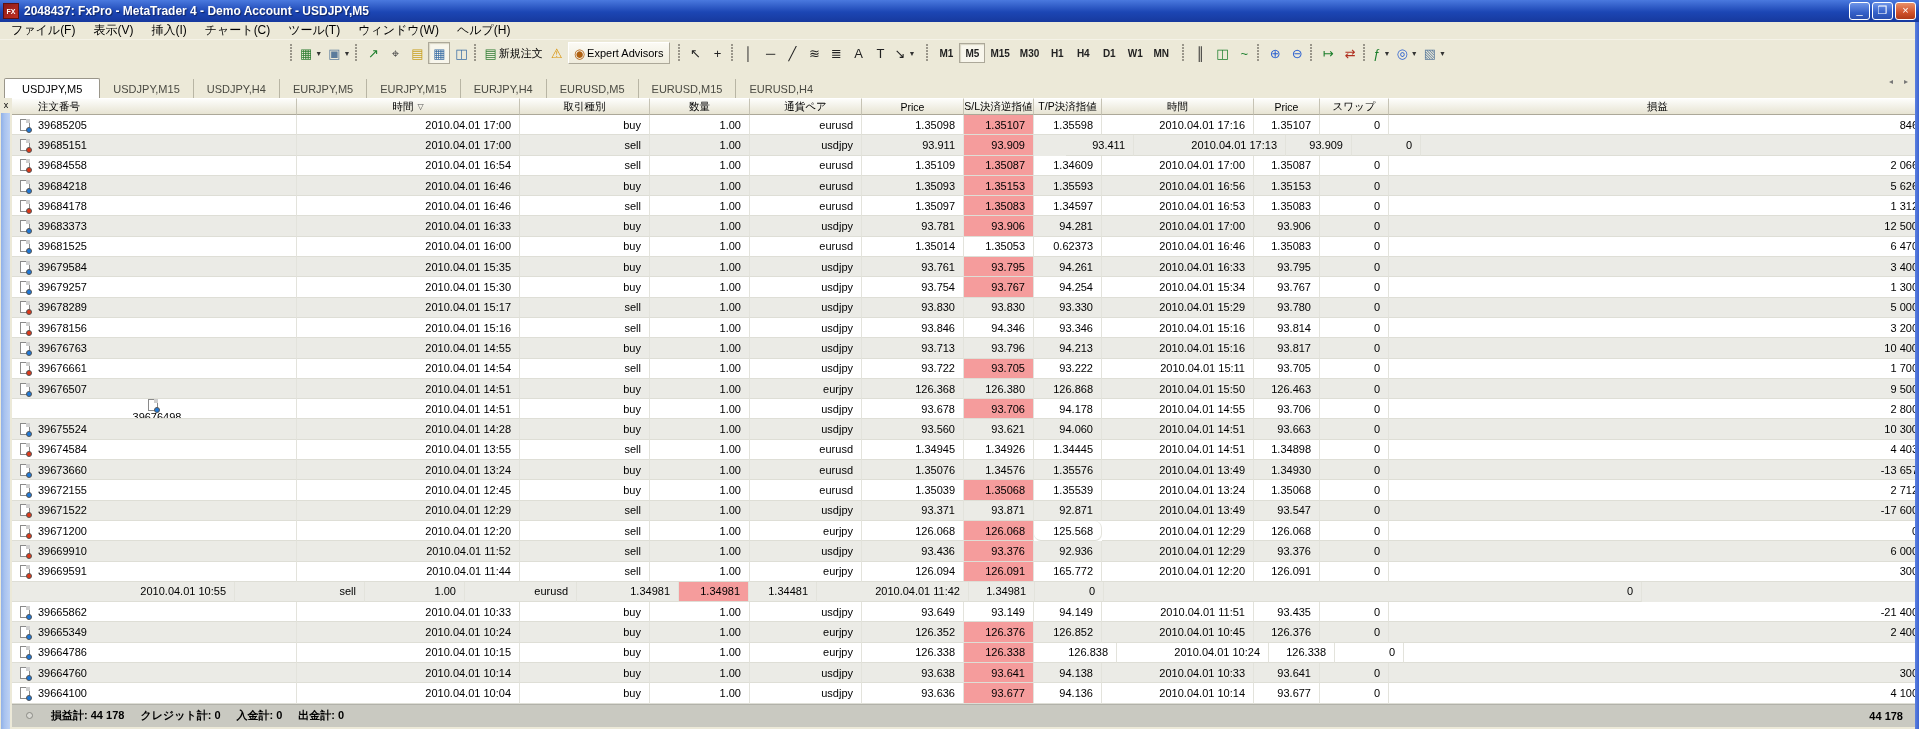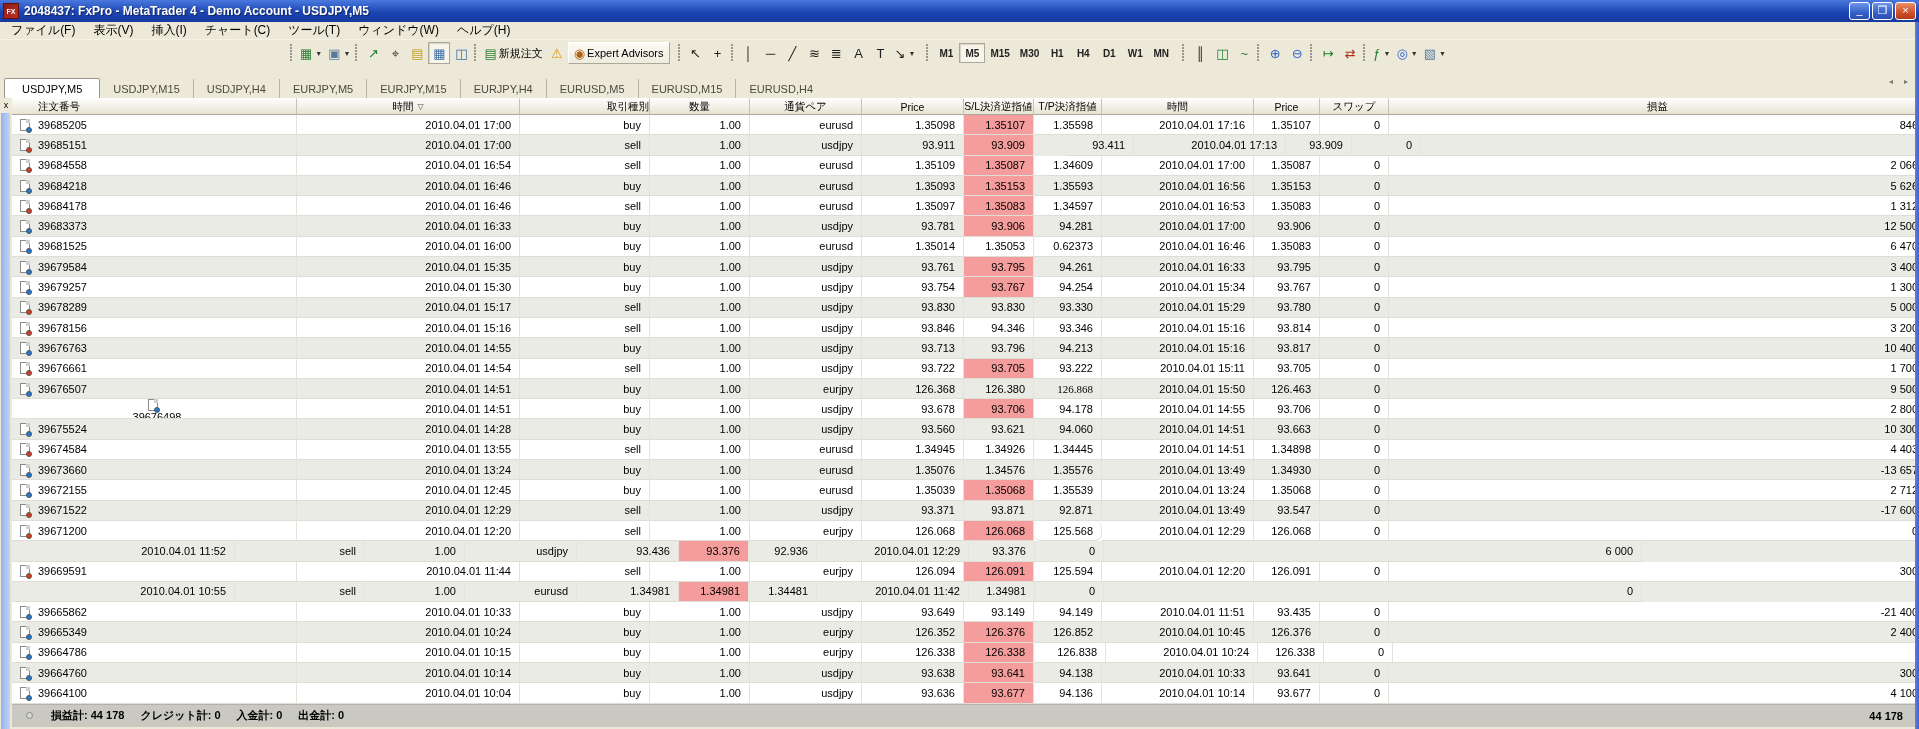--- a/index.html
+++ b/index.html
@@ -271,21 +271,21 @@
     </div>
     <div class="grid" id="grid">
         <div class="hdr">
           <div class="th left" style="width: 285px;">
             <span>注文番号</span>
           </div>
           <div class="th" style="width: 223px;">
             <span>時間</span>
             <span class="sort">▽</span>
           </div>
-          <div class="th" style="width: 130px; justify-content: flex-end;">
+          <div class="th" style="width: 130px;">
             <span>取引種別</span>
           </div>
           <div class="th" style="width: 100px;">
             <span>数量</span>
           </div>
           <div class="th" style="width: 112px;">
             <span>通貨ペア</span>
           </div>
           <div class="th" style="width: 102px;">
             <span>Price</span>
@@ -562,21 +562,21 @@
               <span class="dot"></span>
             </span>
             <span>39676507</span>
           </div>
           <div class="cell" style="width: 223px;">2010.04.01 14:51</div>
           <div class="cell" style="width: 130px;">buy</div>
           <div class="cell" style="width: 100px;">1.00</div>
           <div class="cell" style="width: 112px;">eurjpy</div>
           <div class="cell" style="width: 102px;">126.368</div>
           <div class="cell" style="width: 70px;">126.380</div>
-          <div class="cell" style="width: 68px; font-family: Liberation Serif, serif;">126.868</div>
+          <div class="cell" style="width: 68px;">126.868</div>
           <div class="cell" style="width: 152px;">2010.04.01 15:50</div>
           <div class="cell" style="width: 66px;">126.463</div>
           <div class="cell" style="width: 69px;">0</div>
           <div class="cell" style="width: 538px;">9 500</div>
         </div>
         <div class="row">
           <div class="cell left" style="width: 285px; flex-direction: column;">
             <span class="docicon buy">
               <span class="dot"></span>
             </span>
@@ -702,20 +702,26 @@
           <div class="cell" style="width: 112px;">eurjpy</div>
           <div class="cell" style="width: 102px;">126.068</div>
           <div class="cell hit" style="width: 70px;">126.068</div>
           <div class="cell" style="width: 68px; border-radius: 7px;">125.568</div>
           <div class="cell" style="width: 152px;">2010.04.01 12:29</div>
           <div class="cell" style="width: 66px;">126.068</div>
           <div class="cell" style="width: 69px;">0</div>
           <div class="cell" style="width: 538px;">0</div>
         </div>
         <div class="row alt">
+          <div class="cell left" style="width: 285px;">
+            <span class="docicon sell">
+              <span class="dot"></span>
+            </span>
+            <span>39669910</span>
+          </div>
           <div class="cell" style="width: 223px;">2010.04.01 11:52</div>
           <div class="cell" style="width: 130px;">sell</div>
           <div class="cell" style="width: 100px;">1.00</div>
           <div class="cell" style="width: 112px;">usdjpy</div>
           <div class="cell" style="width: 102px;">93.436</div>
           <div class="cell hit" style="width: 70px;">93.376</div>
           <div class="cell" style="width: 68px;">92.936</div>
           <div class="cell" style="width: 152px;">2010.04.01 12:29</div>
           <div class="cell" style="width: 66px;">93.376</div>
           <div class="cell" style="width: 69px;">0</div>
@@ -727,21 +733,21 @@
               <span class="dot"></span>
             </span>
             <span>39669591</span>
           </div>
           <div class="cell" style="width: 223px;">2010.04.01 11:44</div>
           <div class="cell" style="width: 130px;">sell</div>
           <div class="cell" style="width: 100px;">1.00</div>
           <div class="cell" style="width: 112px;">eurjpy</div>
           <div class="cell" style="width: 102px;">126.094</div>
           <div class="cell hit" style="width: 70px;">126.091</div>
-          <div class="cell" style="width: 68px;">125.594</div>
+          <div class="cell" style="width: 68px;">165.772</div>
           <div class="cell" style="width: 152px;">2010.04.01 12:20</div>
           <div class="cell" style="width: 66px;">126.091</div>
           <div class="cell" style="width: 69px;">0</div>
           <div class="cell" style="width: 538px;">300</div>
         </div>
         <div class="row alt">
           <div class="cell" style="width: 223px;">2010.04.01 10:55</div>
           <div class="cell" style="width: 130px;">sell</div>
           <div class="cell" style="width: 100px;">1.00</div>
           <div class="cell" style="width: 112px;">eurusd</div>
@@ -797,21 +803,21 @@
               <span class="dot"></span>
             </span>
             <span>39664786</span>
           </div>
           <div class="cell" style="width: 223px;">2010.04.01 10:15</div>
           <div class="cell" style="width: 130px;">buy</div>
           <div class="cell" style="width: 100px;">1.00</div>
           <div class="cell" style="width: 112px;">eurjpy</div>
           <div class="cell" style="width: 102px;">126.338</div>
           <div class="cell hit" style="width: 70px;">126.338</div>
-          <div class="cell" style="width: 72px; padding-left: 15px;">126.838</div>
+          <div class="cell" style="width: 83px; padding-left: 15px;">126.838</div>
           <div class="cell" style="width: 152px;">2010.04.01 10:24</div>
           <div class="cell" style="width: 66px;">126.338</div>
           <div class="cell" style="width: 69px;">0</div>
           <div class="cell" style="width: 538px;">0</div>
         </div>
         <div class="row alt">
           <div class="cell left" style="width: 285px;">
             <span class="docicon buy">
               <span class="dot"></span>
             </span>

